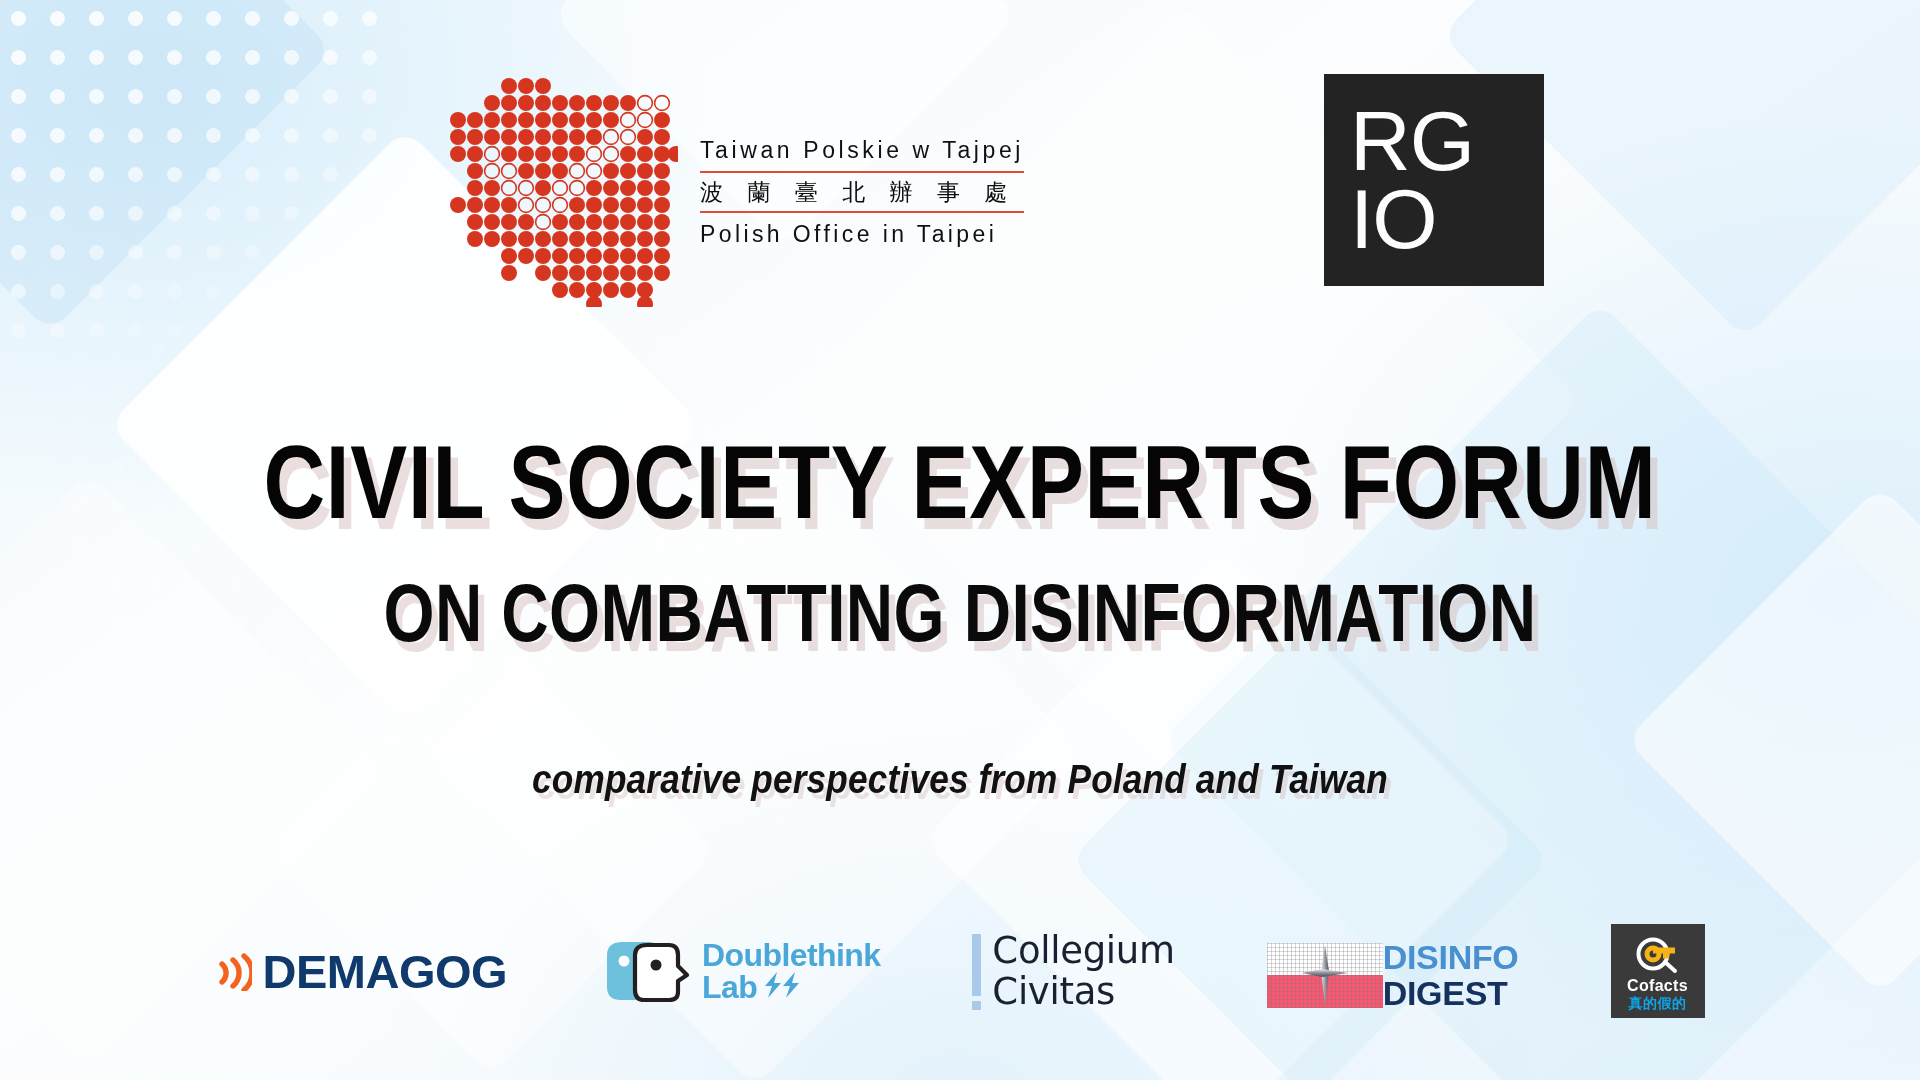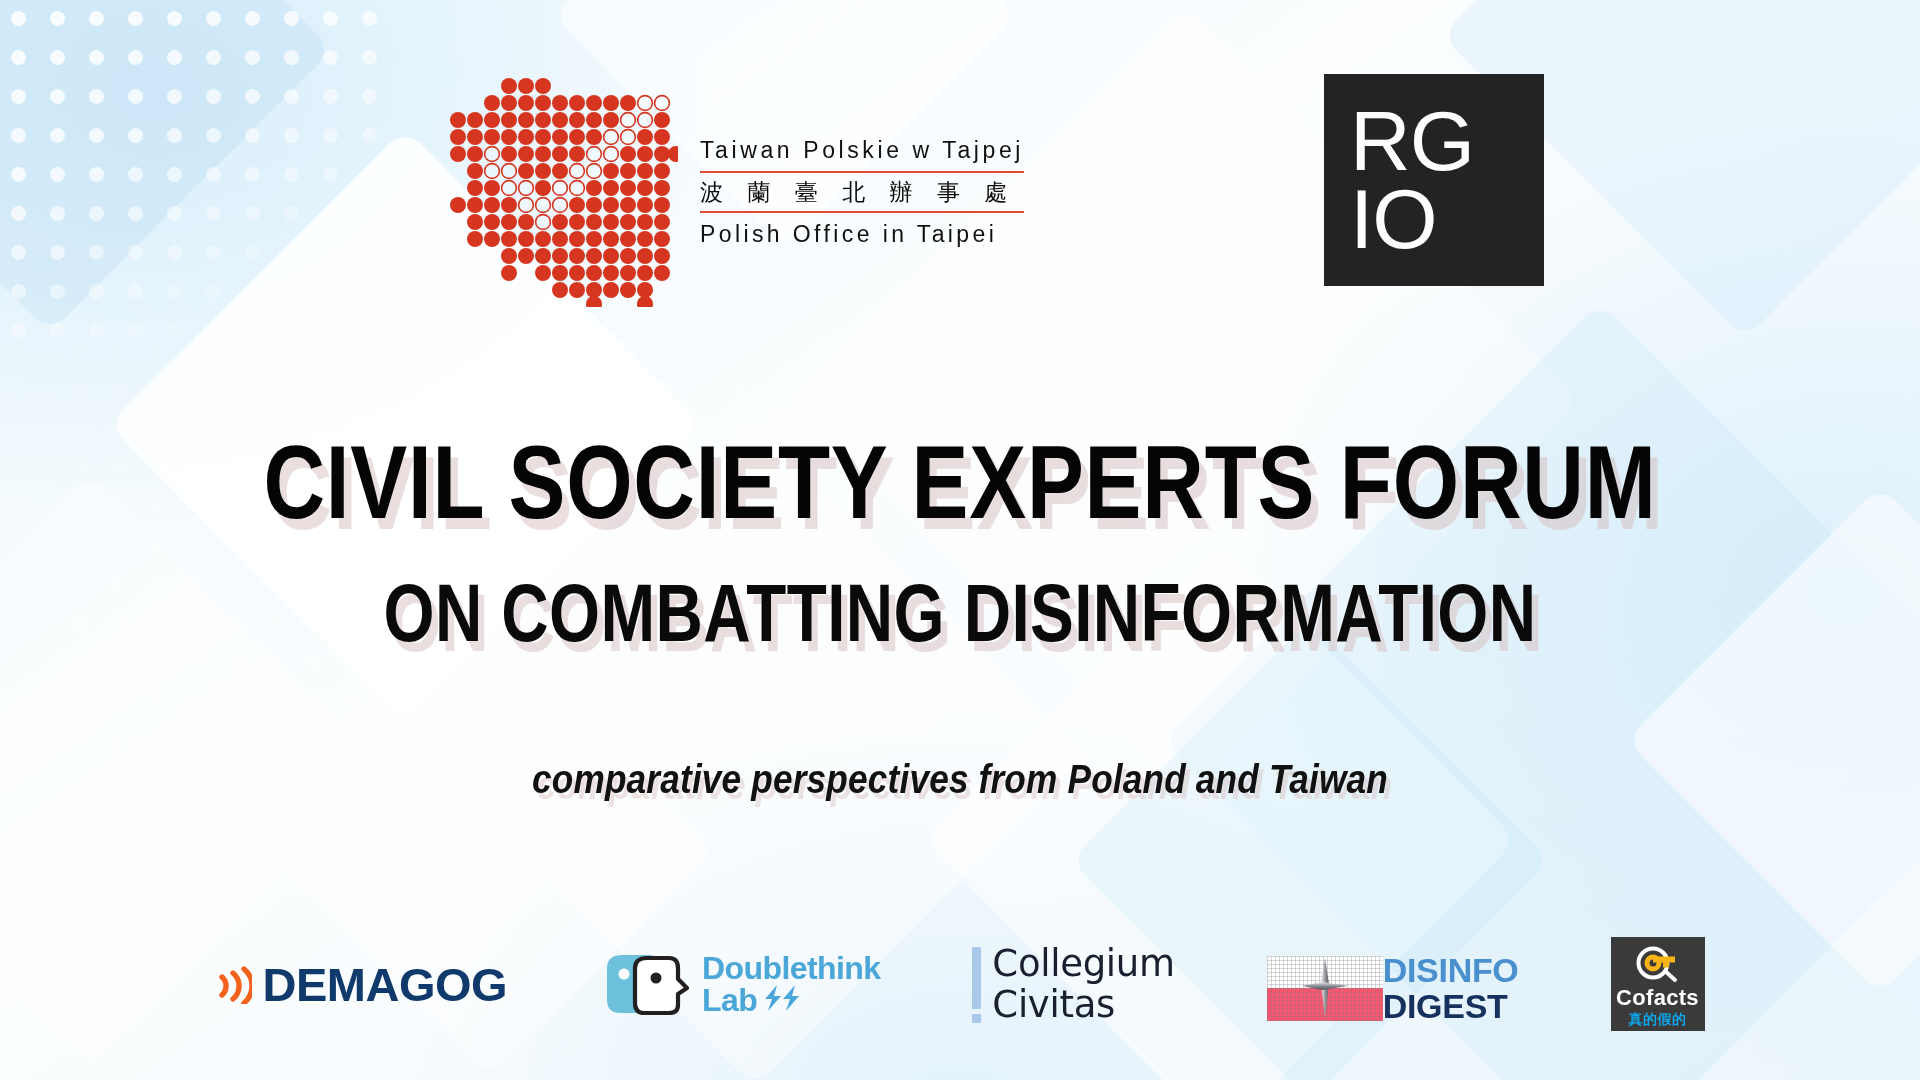--- a/index.html
+++ b/index.html
@@ -108,21 +108,21 @@
     font-family:"Liberation Sans Narrow","Liberation Sans", sans-serif;
     font-size:40px; font-weight:700; font-style:italic; color:#111;
     letter-spacing:.2px;
     transform:scaleX(.88); transform-origin:center;
     text-shadow:5px 6px 0 rgba(214,189,189,.42);
     white-space:nowrap;
   }
 
   
   .partners {
-    position:absolute; left:0; bottom:49px; width:100%;
+    position:absolute; left:0; bottom:62px; width:100%;
     display:flex; align-items:center; justify-content:center; gap:92px;
   }
   .partner { display:flex; align-items:center; }
 
   
   .demagog { gap:11px; }
   .demagog .waves { width:36px; height:40px; }
   .demagog .word {
     font-size:47px; font-weight:700; color:#103a6b; letter-spacing:-.5px;
   }
@@ -165,21 +165,21 @@
   .dd .w1 { font-size:34px; font-weight:700; color:#4a8fce; letter-spacing:-.3px; }
   .dd .w2 { font-size:34px; font-weight:700; color:#17315e; letter-spacing:-.3px; margin-top:2px; }
 
   
   .cofacts {
     width:94px; height:94px; background:#3a3a3a;
     display:flex; flex-direction:column; align-items:center; justify-content:center;
     gap:2px; padding-top:4px;
   }
   .cofacts .glyph { width:46px; height:40px; }
-  .cofacts .c-en { font-size:22px; font-weight:700; color:#fff; letter-spacing:.3px; line-height:1.1; }
+  .cofacts .c-en { font-size:16px; font-weight:700; color:#fff; letter-spacing:.3px; line-height:1.1; }
   .cofacts .c-zh { font-size:14px; font-weight:700; color:#0ea5e9; letter-spacing:.5px; line-height:1.1; }
 </style>
 </head>
 <body>
 
 <div id="bg">
   <div class="bg-grad"></div>
   <div class="dia d9"></div>
   <div class="dia d12"></div>
   <div class="dia d4"></div>

